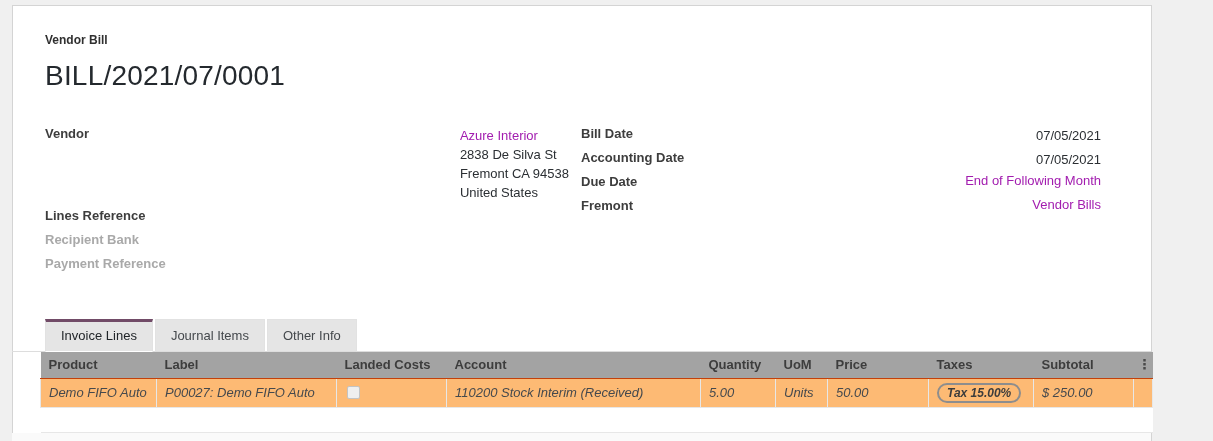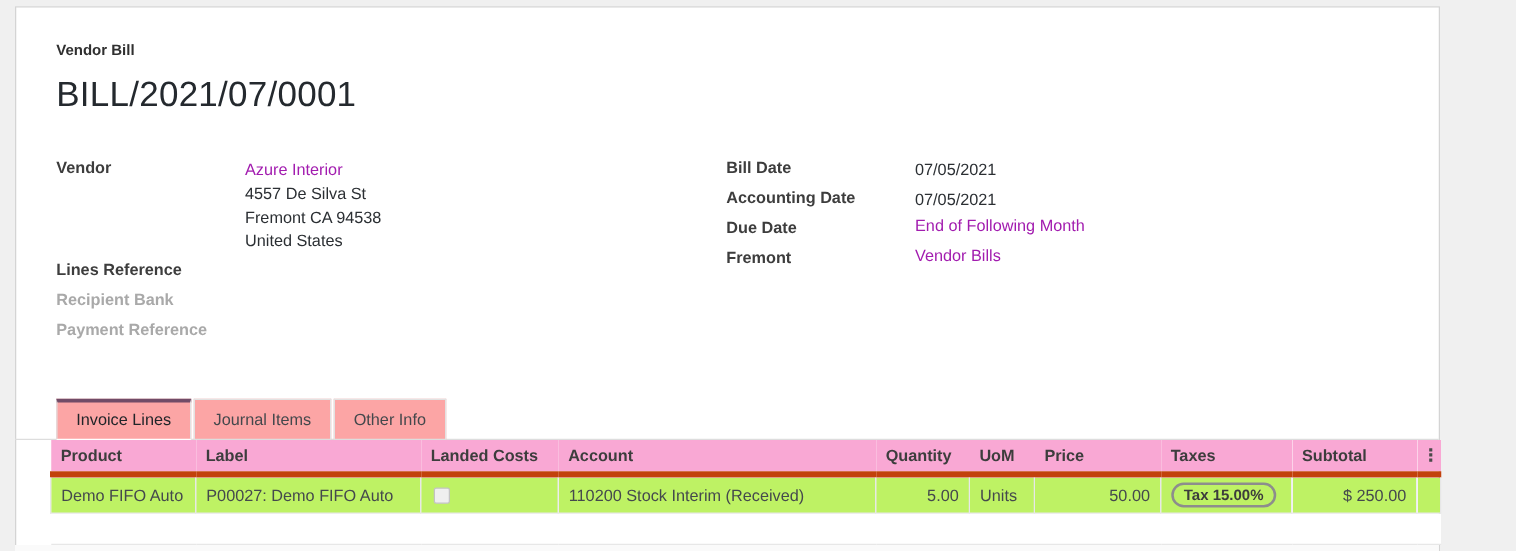--- a/index.html
+++ b/index.html
@@ -22,40 +22,40 @@
     font-size:12px; font-weight:bold; color:#303030;
   }
   .doc-title {
     margin-top:13px;
     font-size:28px; font-weight:400; color:#24292e;
     letter-spacing:0.2px;
   }
   .info-grid { display:flex; margin-top:33px; }
   .info-col-left { width:524px; }
   .info-col-right { margin-left:12px; width:520px; }
-  .field-row { display:flex; min-height:24px; align-items:flex-start; }
+  .field-row { display:flex; min-height:24px; align-items:flex-start;justify-content:space-between; }
   .field-label {
     width:151px; font-weight:bold; color:#3d3d3d; padding-top:1px;
     flex-shrink:0;
   }
   .field-label.muted { color:#a9a9a9; }
   .field-value { color:#2b2f33; line-height:19px; padding-top:1px; }
   a.link { color:#a21caf; text-decoration:none; cursor:pointer; }
   .addr-line { line-height:19px; color:#2b2f33; }
   .vendor-row { min-height:82px; }
 
   
   .notebook { margin-top:28px; }
   .tab-strip {
     display:flex; align-items:flex-end;
     margin-left:-33px; padding-left:33px;
     border-bottom:1px solid #dddddd;
   }
   .tab {
-    background:#fca5a5;
+    background:#e5e5e5;
     border:1px solid #e2e2e2;
     border-bottom:none;
     padding:8px 15px 8px 15px;
     font-size:13px; color:#44484c;
     cursor:pointer;
     margin-bottom:-1px;
     position:relative;
   }
   .tab + .tab { margin-left:2px;margin-top:12px; }
   .tab.active {
@@ -73,37 +73,37 @@
     width:1112px;
     border-collapse:collapse;
     table-layout:fixed;
     font-size:13px;
   }
   table.lines thead th {
     padding:5px 8px;
     height:26px;
     font-weight:bold; color:#3d3d3d;
     text-align:left;
-    border-bottom:5px solid #c2410c;
+    border-bottom:1px solid #c2410c;
     white-space:nowrap; overflow:hidden;
-    background:#f9a8d4;
+    background:#a3a3a3;
   }
   table.lines thead th.num { text-align:left; }
   table.lines tbody td {
     padding:4px 8px;
     height:26px;
     color:#45494d;
     border-left:1px solid #e7e7e7;
     border-right:1px solid #e7e7e7;
     border-bottom:1px solid #e7e7e7;
     white-space:nowrap; overflow:hidden;
     vertical-align:middle;
   }
-  table.lines tbody tr.data-row { background:#bef264; }
-  table.lines tbody td.num { text-align:right; }
+  table.lines tbody tr.data-row { background:#fdba74;font-style:italic; }
+  table.lines tbody td.num { text-align:left; }
   table.lines tbody tr.empty-row td {
     background:#ffffff; border-left:none; border-right:none;
     border-bottom:1px solid #e7e7e7; height:25px;
   }
   .below-band {
     margin-left:-33px;
     height:60px;
     background:#fafafa;
   }
   .checkbox {
@@ -139,21 +139,21 @@
 
   <h1 class="doc-title">BILL/2021/07/0001</h1>
 
   <div class="info-grid">
 
     <div class="info-col-left">
       <div class="field-row vendor-row">
         <div class="field-label">Vendor</div>
         <div class="field-value">
           <a class="link">Azure Interior</a>
-          <div class="addr-line">4557 De Silva St</div>
+          <div class="addr-line">2838 De Silva St</div>
           <div class="addr-line">Fremont CA 94538</div>
           <div class="addr-line">United States</div>
         </div>
       </div>
       <div class="field-row">
         <div class="field-label">Lines Reference</div>
         <div class="field-value"></div>
       </div>
       <div class="field-row">
         <div class="field-label muted">Recipient Bank</div>

